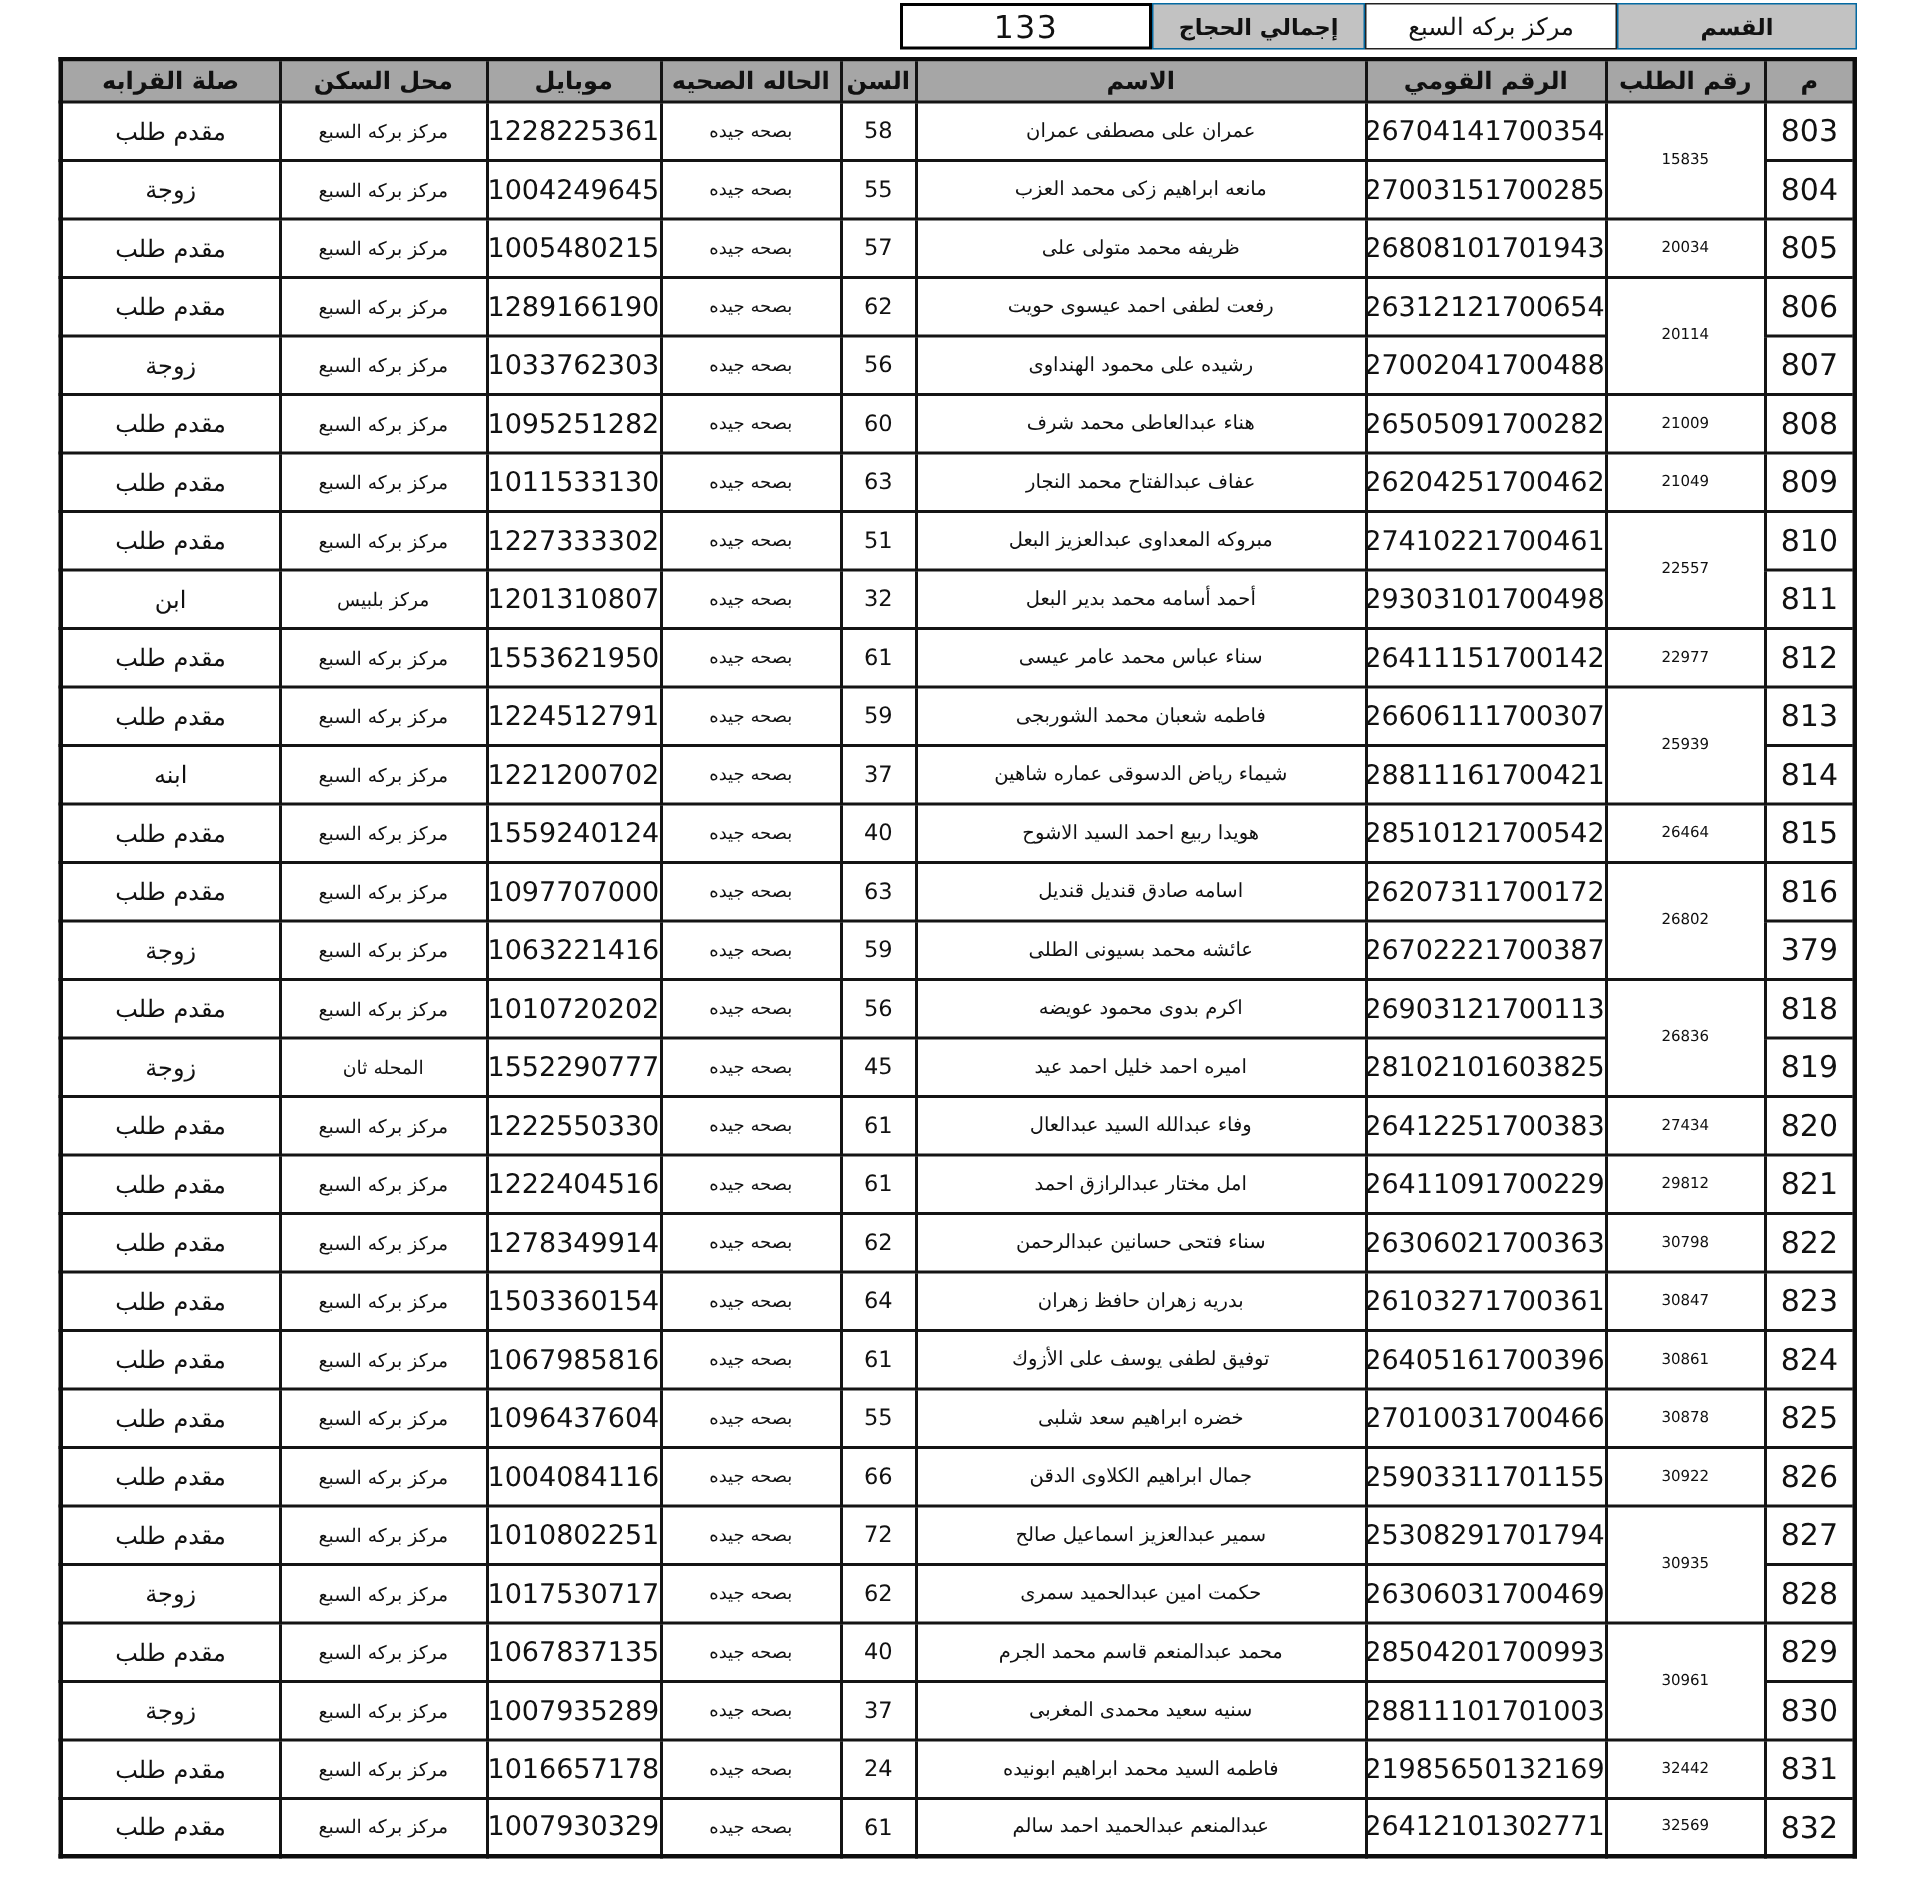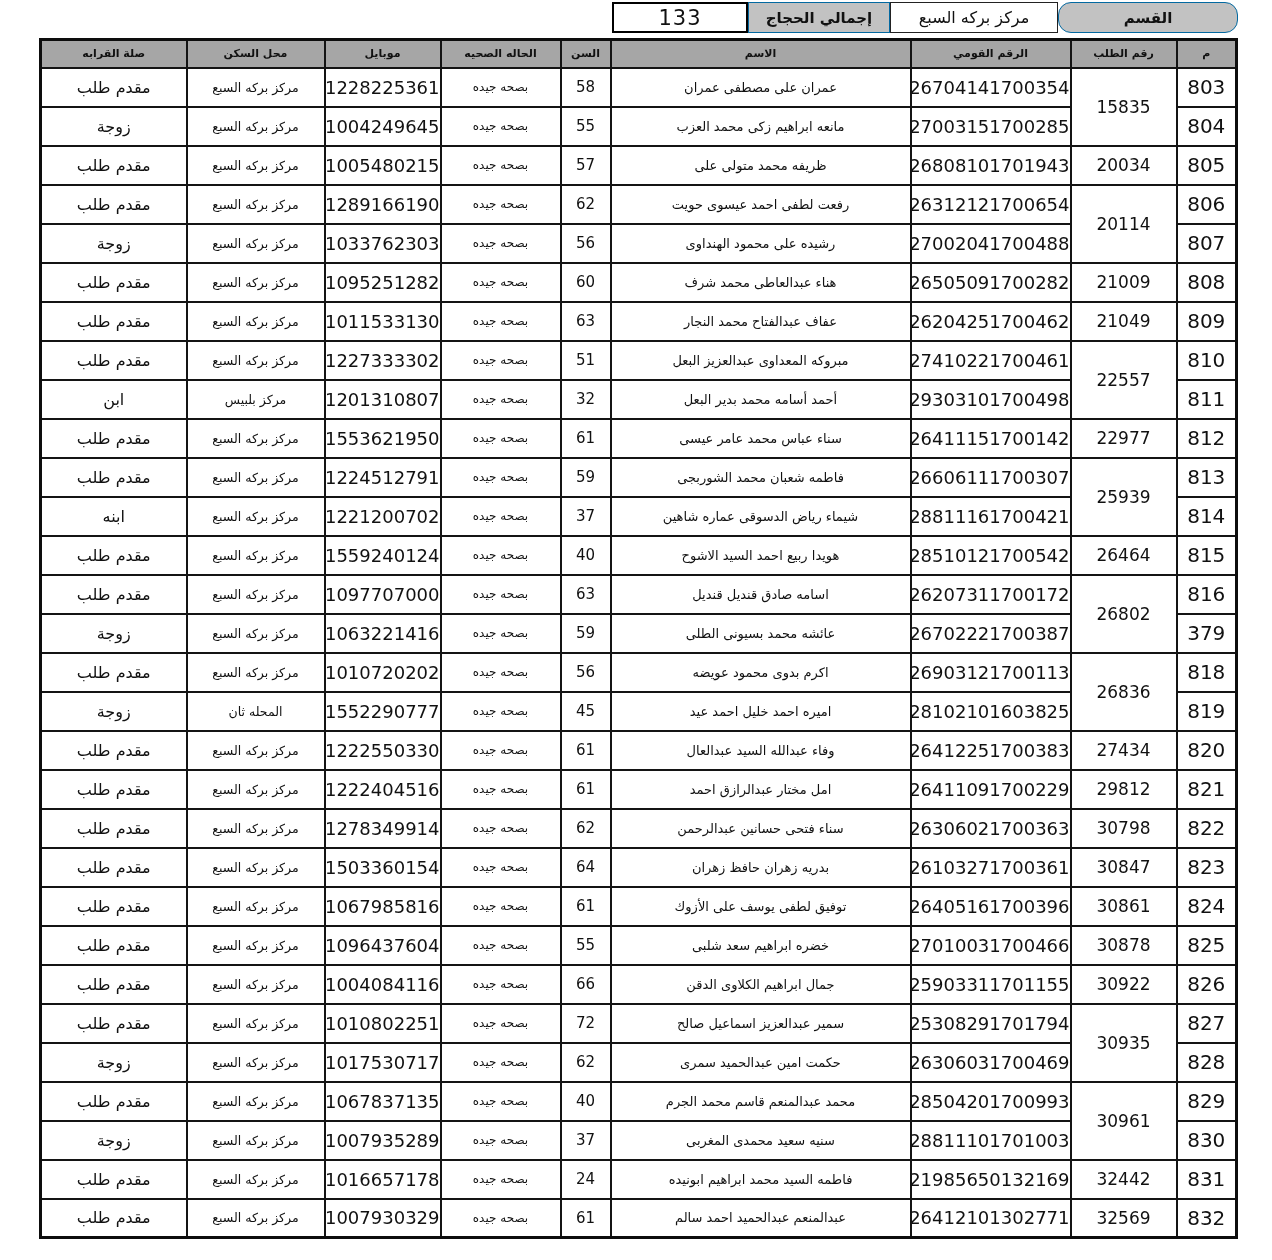--- a/index.html
+++ b/index.html
@@ -17,51 +17,51 @@
     position:absolute; top:2px; right:34px;
     display:flex; direction:rtl;
     height:31px;
   }
   .tb-cell {
     display:flex; align-items:center; justify-content:center;
     height:31px; font-size:15px;
   }
   .tb-grey  { background:#c2c2c2; border:1px solid #0369a1; font-weight:bold; }
   .tb-white { background:#ffffff; border:1px solid #222; }
-  .tb-section-label { width:180px;border-radius:13px; }
+  .tb-section-label { width:160px; }
   .tb-section-value { width:168px; font-size:16px; }
   .tb-total-label   { width:142px; }
-  .tb-total-value   { width:136px; border:2px solid #000; font-size:21px; letter-spacing:1px; }
+  .tb-total-value   { width:168px; border:2px solid #000; font-size:21px; letter-spacing:1px; }
 
   
   table.pilgrims {
     position:absolute; top:38px; right:34px;
     width:1196px;
     border-collapse:collapse;
     table-layout:fixed;
     direction:rtl;
     border:3px solid #0d0d0d;
   }
   table.pilgrims th, table.pilgrims td {
     border:2px solid #141414;
     text-align:center;
     vertical-align:middle;
     overflow:hidden;
     white-space:nowrap;
   }
   table.pilgrims th {
     background:#a6a6a6;
     height:28px;
-    font-size:11px;
+    font-size:16px;
     font-weight:bold;
   }
   table.pilgrims td { height:39px; background:#fff; }
 
   .c-serial   { font-size:20px; }
-  .c-request  { font-size:17px; }
+  .c-request  { font-size:10px; }
   .c-nid      { font-size:18px; }
   .c-name     { font-size:13px; }
   .c-age      { font-size:15px; }
   .c-health   { font-size:12px; }
   .c-mobile   { font-size:18px; }
   .c-residence{ font-size:12.5px; }
   .c-relation { font-size:16px; }
 </style>
 </head>
 <body>

